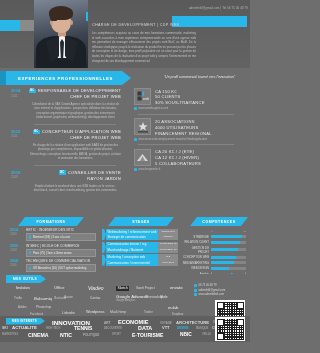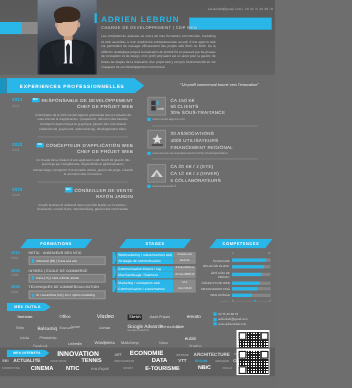--- a/index.html
+++ b/index.html
@@ -183,21 +183,20 @@
       <div class="ph-lapelR"></div>
       <div class="ph-tie"></div>
       <div class="ph-face"></div>
       <div class="ph-ear l"></div>
       <div class="ph-ear r"></div>
       <div class="ph-hair"></div>
       <div class="ph-hair2"></div>
     </div>
 
     <div class="hdr-namebar"></div>
-    <div class="hdr-name">ADRIEN LEBRUN</div>
     <div class="hdr-role">CHARGE DE DEVELOPPEMENT | CDP WEB</div>
     <div class="hdr-contact">adrienlebl@gmail.com | Tel 06 75 46 48 79</div>
     <div class="hdr-para">Les compétences acquises au cours de mes formations commerciale, marketing et web associées à mon expérience entrepreneuriale au sein d'une agence web me permettent de manager efficacement des projets web BtoC ou BtoB. De la réflexion stratégique jusqu'à la réalisation du produit fini en passant par les phases de conception et de design, mon profil polyvalent est un atout pour la gestion de toutes les étapes de la réalisation d'un projet web y compris l'évènementiel en me chargeant de son développement commercial.</div>
   </div>
 
   <div class="ribbon-row">
     <div class="ribbon-tag"></div>
     <div class="ribbon">EXPERIENCES PROFESSIONNELLES</div>
     <div class="tagline">"Un profil commercial tourné vers l'innovation"</div>
   </div>

